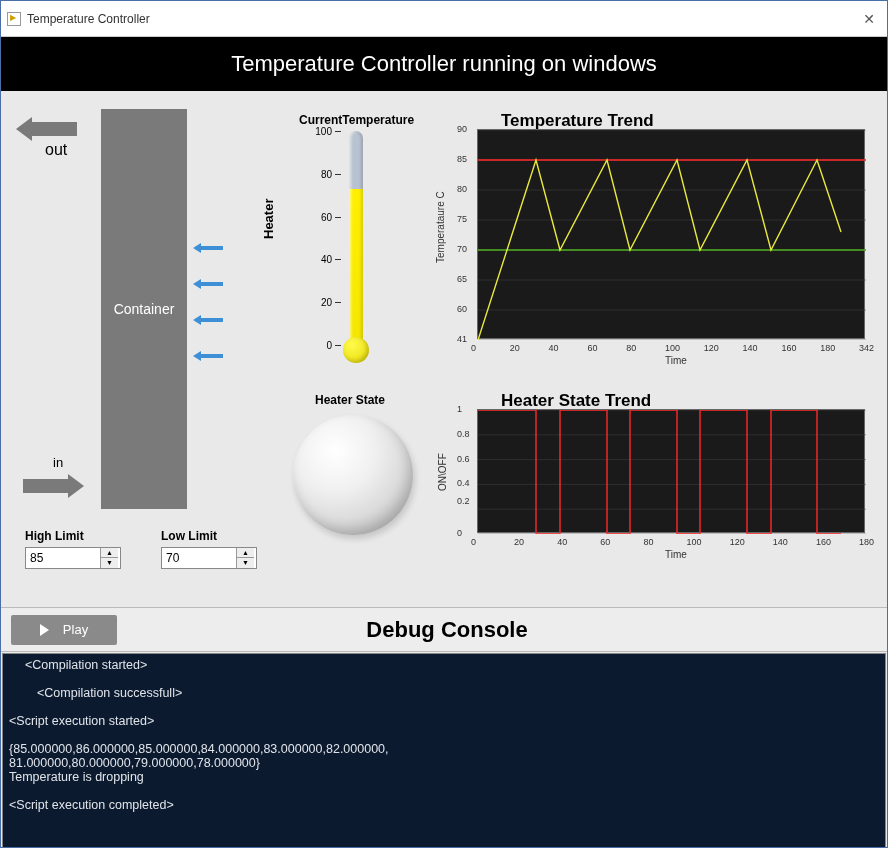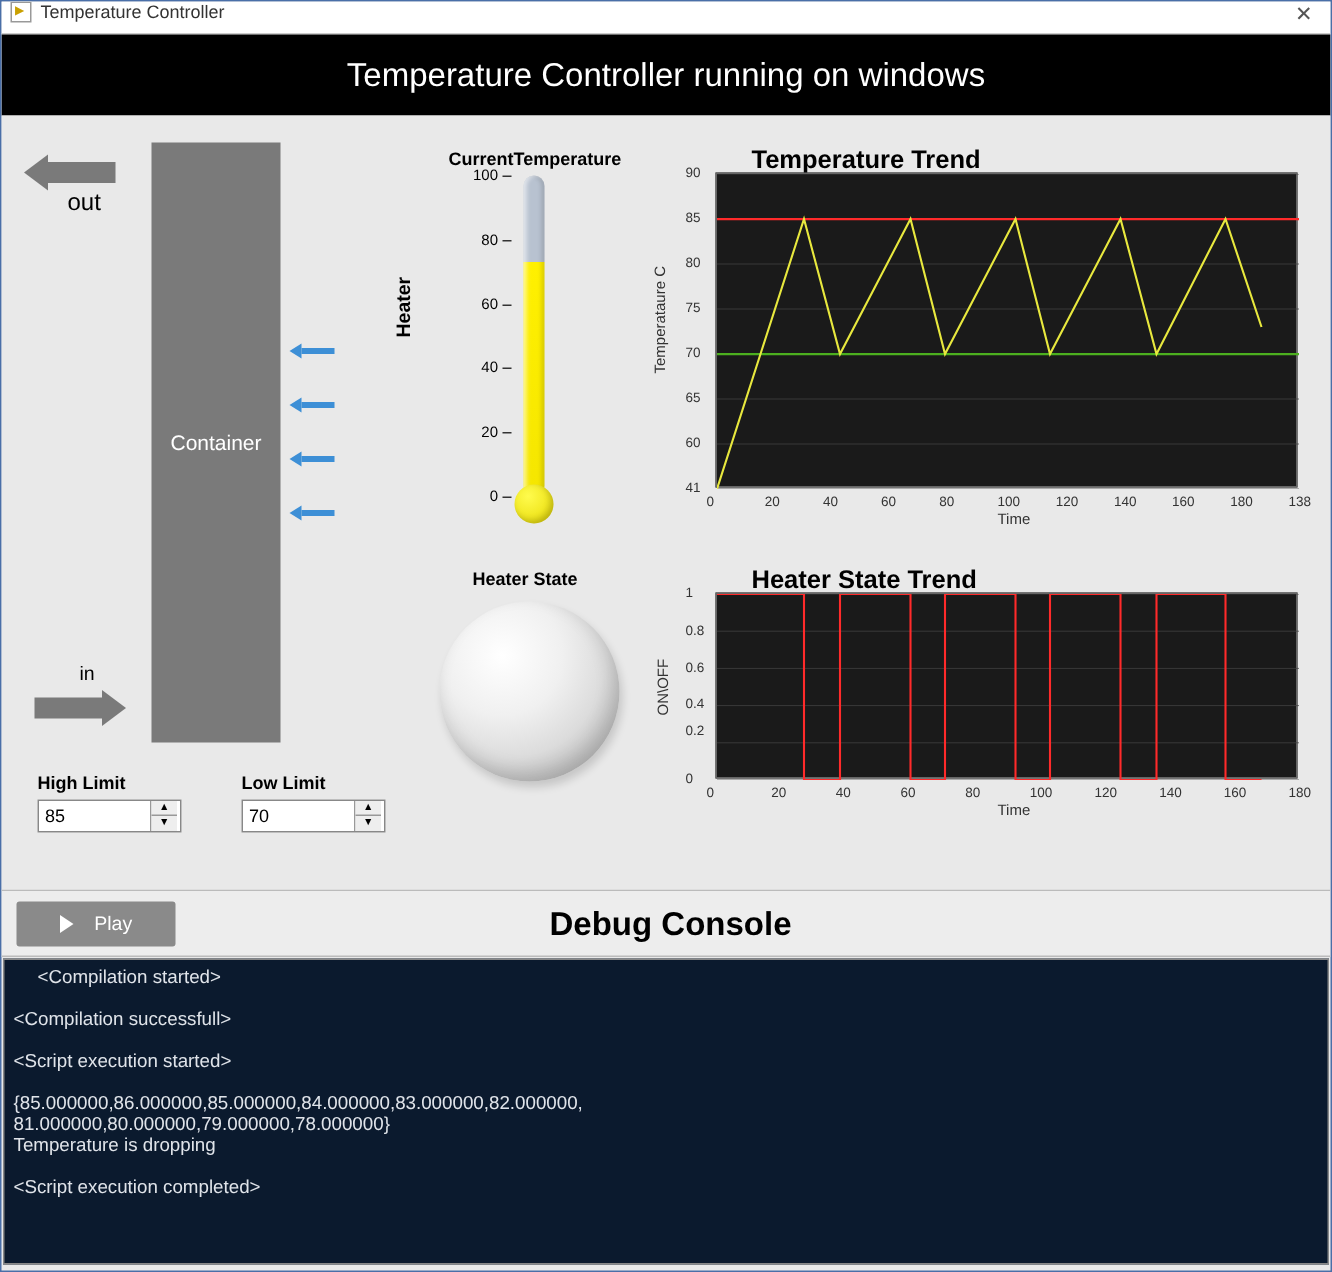--- a/index.html
+++ b/index.html
@@ -6,24 +6,25 @@
   body {
     font-family: "Segoe UI", Tahoma, sans-serif;
     background: #e9e9e9;
     width: 888px;
     height: 848px;
     overflow: hidden;
     border: 1px solid #4a6fa8;
   }
   
   .titlebar {
-    height: 22px;
+    height: 36px;
     background: #fff;
     border-bottom: 1px solid #ccc;
     display: flex;
+    align-items: center;
     padding: 0 6px;
     font-size: 12px;
     color: #333;
   }
   .titlebar .winicon {
     width:14px; height:14px;
     background: #fff;
     border:1px solid #999;
     margin-right:6px;
     position: relative;
@@ -315,21 +316,21 @@
         <div class="ticktext" style="top: 232px; left: 36px;">0</div>
         <div class="ticktext" style="top: 232px; left: 74.8px;">20</div>
         <div class="ticktext" style="top: 232px; left: 113.6px;">40</div>
         <div class="ticktext" style="top: 232px; left: 152.4px;">60</div>
         <div class="ticktext" style="top: 232px; left: 191.2px;">80</div>
         <div class="ticktext" style="top: 232px; left: 230px;">100</div>
         <div class="ticktext" style="top: 232px; left: 268.8px;">120</div>
         <div class="ticktext" style="top: 232px; left: 307.6px;">140</div>
         <div class="ticktext" style="top: 232px; left: 346.4px;">160</div>
         <div class="ticktext" style="top: 232px; left: 385.2px;">180</div>
-        <div class="ticktext" style="top: 232px; left: 424px;">138</div>
+        <div class="ticktext" style="top: 232px; left: 424px;">342</div>
       </div>
   </div>
 
   <div class="chart-box" style="left:434px; top:300px; width:436px; height:180px;">
     <div class="chart-title" style="position:absolute; left:66px; top:0;">Heater State Trend</div>
     <div class="axis-label y-axis-label" style="left:2px; top:100px;">ON\OFF</div>
     <div class="axis-label" style="left:230px; top:158px;">Time</div>
     <div class="chart" style="left:42px; top:18px; width:388px; height:124px;">
       <svg width="388" height="124" viewBox="0 0 388 124">
         <g stroke="#444" stroke-width="0.5">
@@ -371,20 +372,20 @@
   <div class="play-btn">
     <div class="tri"></div>
     <span>Play</span>
   </div>
   <div class="debug-title">Debug Console</div>
 </div>
 
 <div class="panes">
   <div class="pane right" id="outputpane">
       <p style="white-space: pre-wrap; margin-left: 16px;">&lt;Compilation started&gt;</p>
-      <p style="white-space: pre-wrap;">&lt;Compilation successfull&gt;</p>
+      <p style="white-space: pre-wrap; margin-left: 28px;">&lt;Compilation successfull&gt;</p>
       <p style="white-space: pre-wrap;">&lt;Script execution started&gt;</p>
       <p style="white-space: pre-wrap;">{85.000000,86.000000,85.000000,84.000000,83.000000,82.000000,
 81.000000,80.000000,79.000000,78.000000}
 Temperature is dropping</p>
       <p style="white-space: pre-wrap;">&lt;Script execution completed&gt;</p>
     </div>
 </div>
 
 </body></html>

